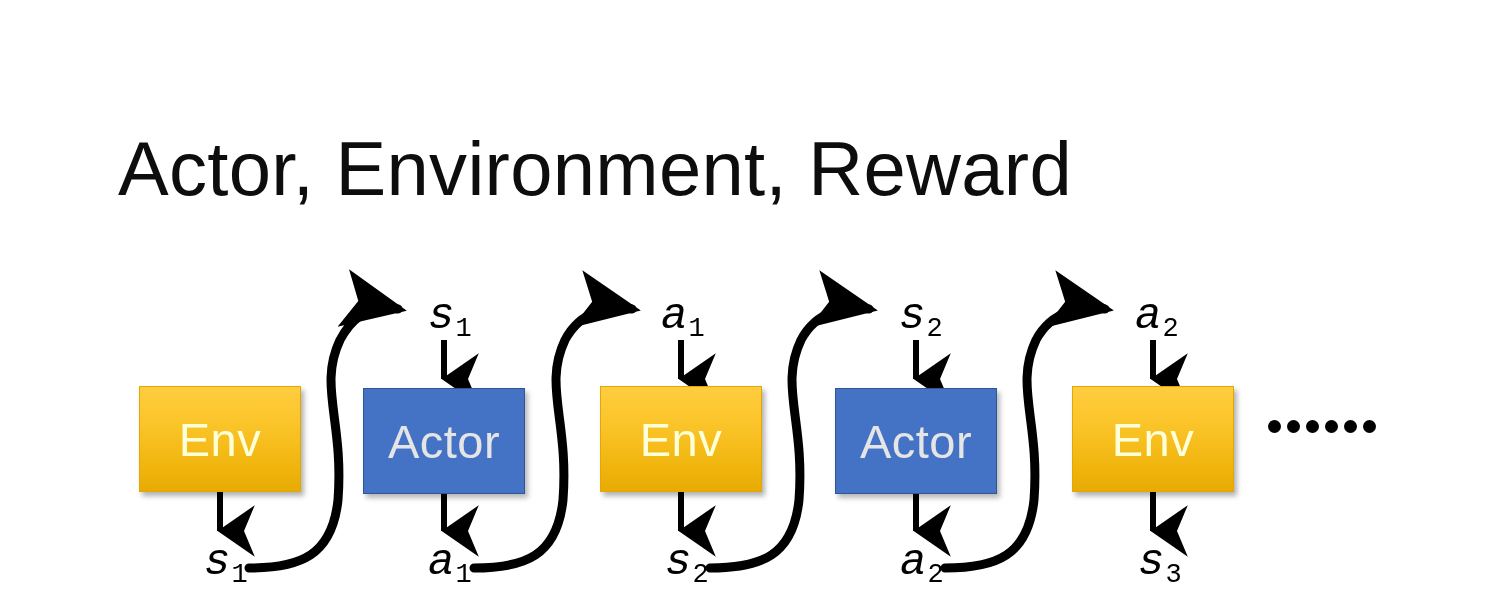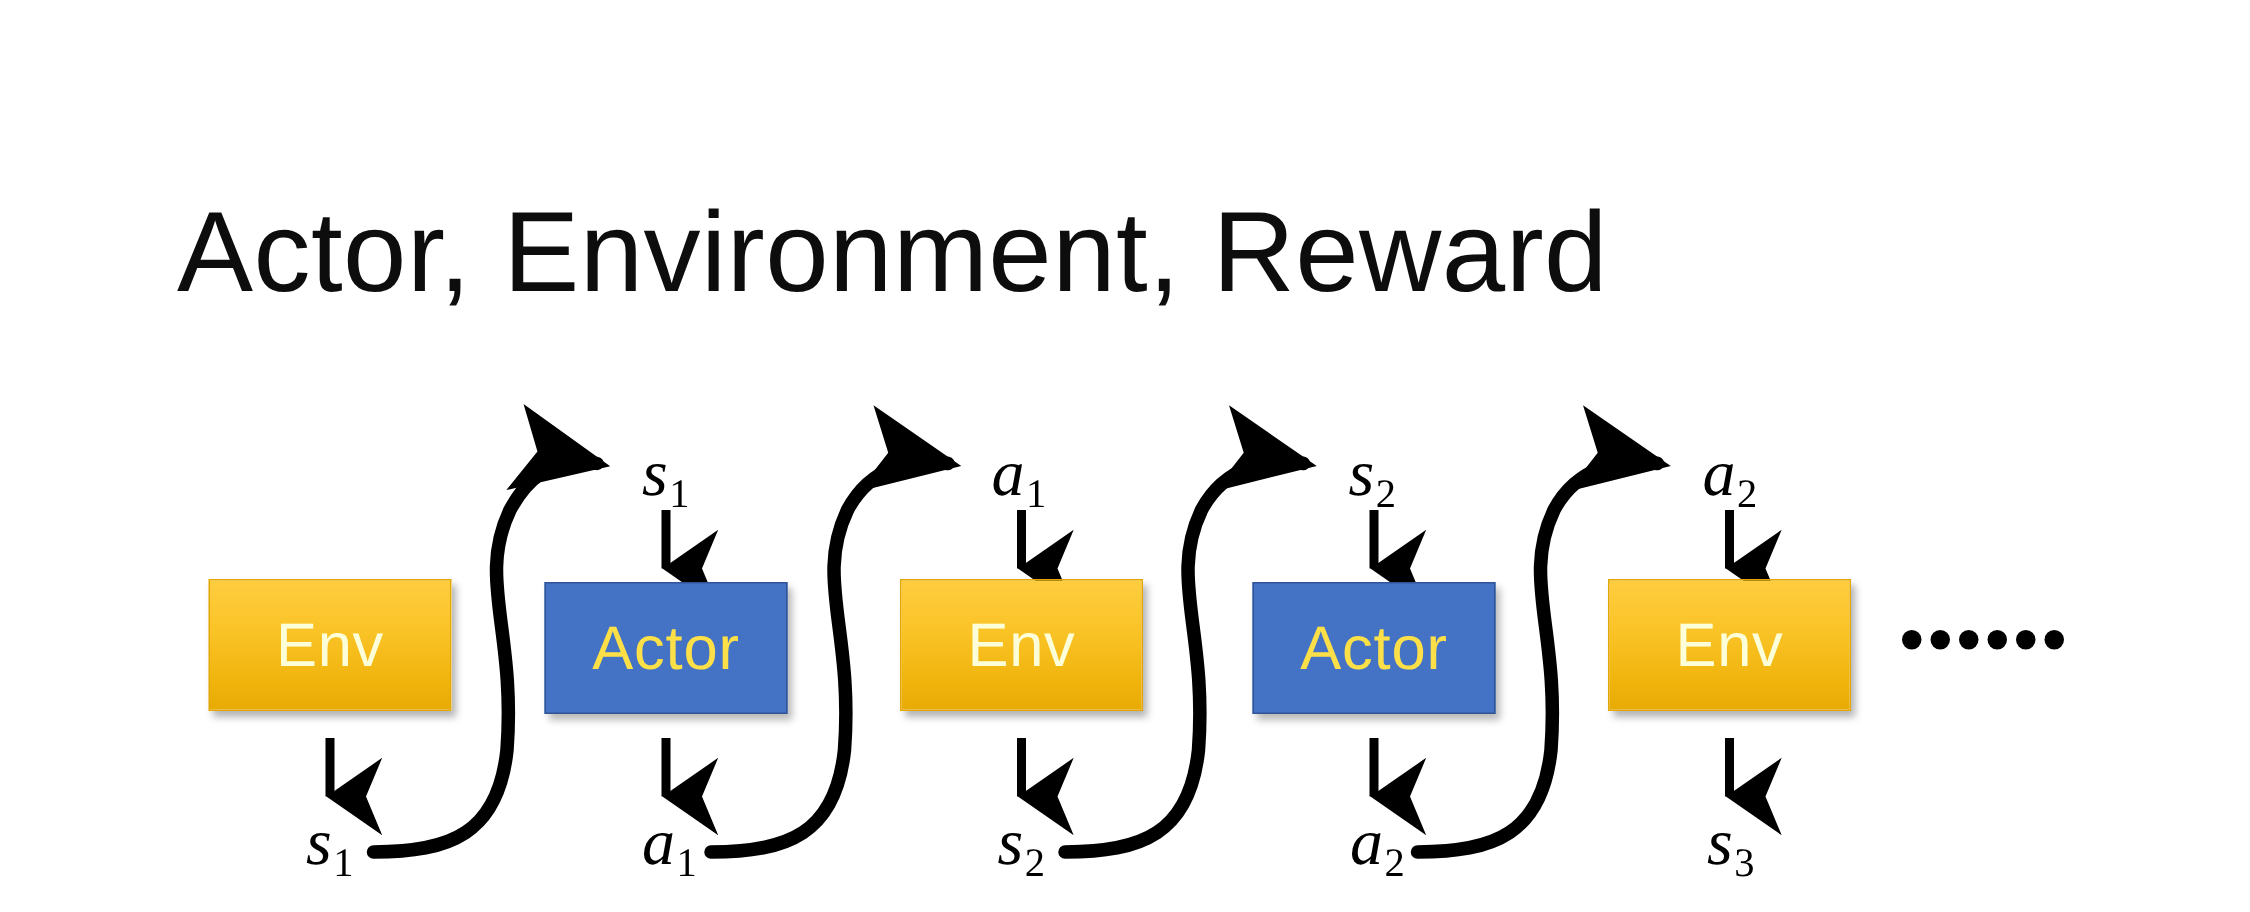--- a/index.html
+++ b/index.html
@@ -49,49 +49,49 @@
     left: 0; top: 0;
     width: 1500px;
     height: 608px;
     pointer-events: none;
   }
 
   
   .node {
     position: absolute;
     width: 162px;
-    height: 88px;
+    height: 106px;
     box-sizing: border-box;
     display: flex;
     align-items: center;
     justify-content: center;
     font-family: "Liberation Sans", sans-serif;
     font-weight: 400;
-    font-size: 41px;
+    font-size: 47px;
     line-height: 1;
     letter-spacing: 0.5px;
     user-select: none;
   }
   .node.env {
     background: linear-gradient(180deg, #fecd3f 0%, #fbc52a 34%, #f0b40d 78%, #e8ab06 100%);
     color: #fdffd8;
     border: 1px solid #e3a705;
     box-shadow: 3px 4px 5px rgba(0,0,0,0.30);
   }
   .node.actor {
     background: #4472c4;
-    color: #fde047;
+    color: #e5e5e5;
     border: 1px solid #2f5597;
     box-shadow: 3px 4px 5px rgba(0,0,0,0.28);
   }
 
   
   .mlabel {
     position: absolute;
-    font-family: Liberation Serif, serif;
+    font-family: Liberation Mono, monospace;
     color: #000000;
     white-space: nowrap;
     user-select: none;
     line-height: 1;
   }
   .mlabel .sym {
     font-style: italic;
     font-size: 44px;
   }
   .mlabel .sub {

